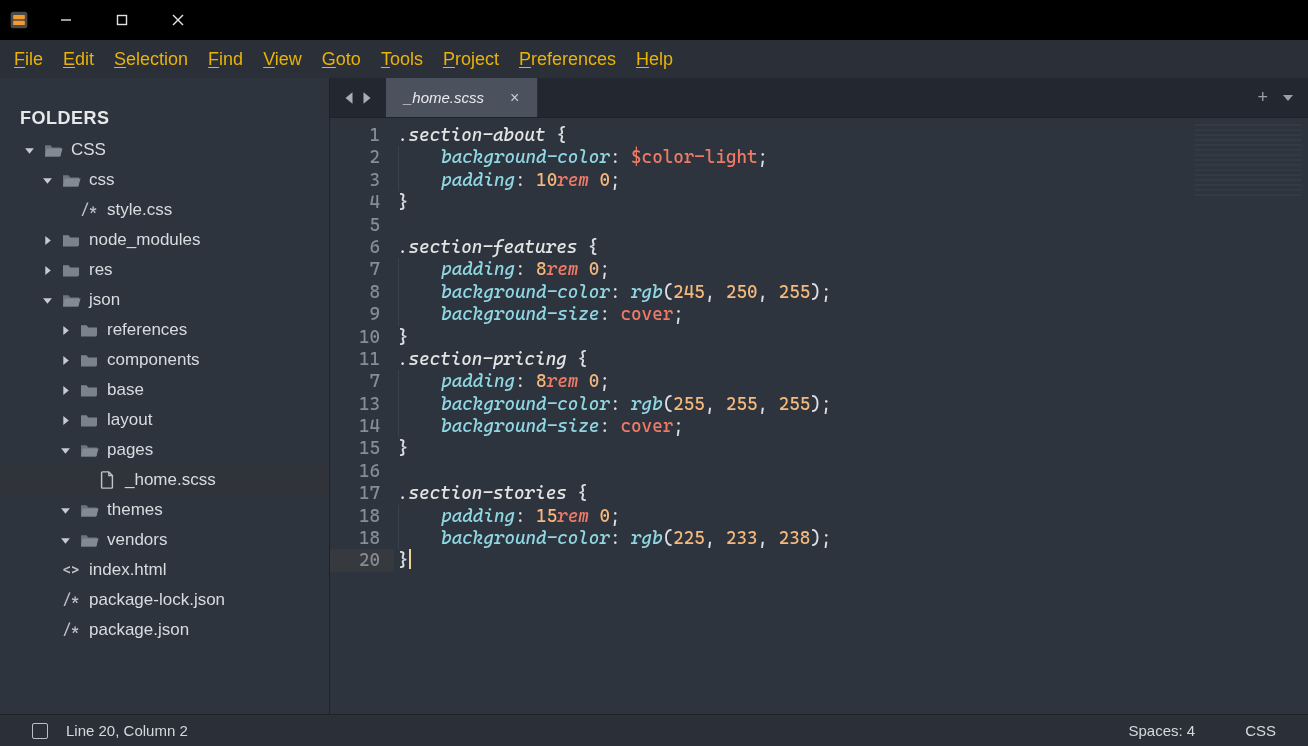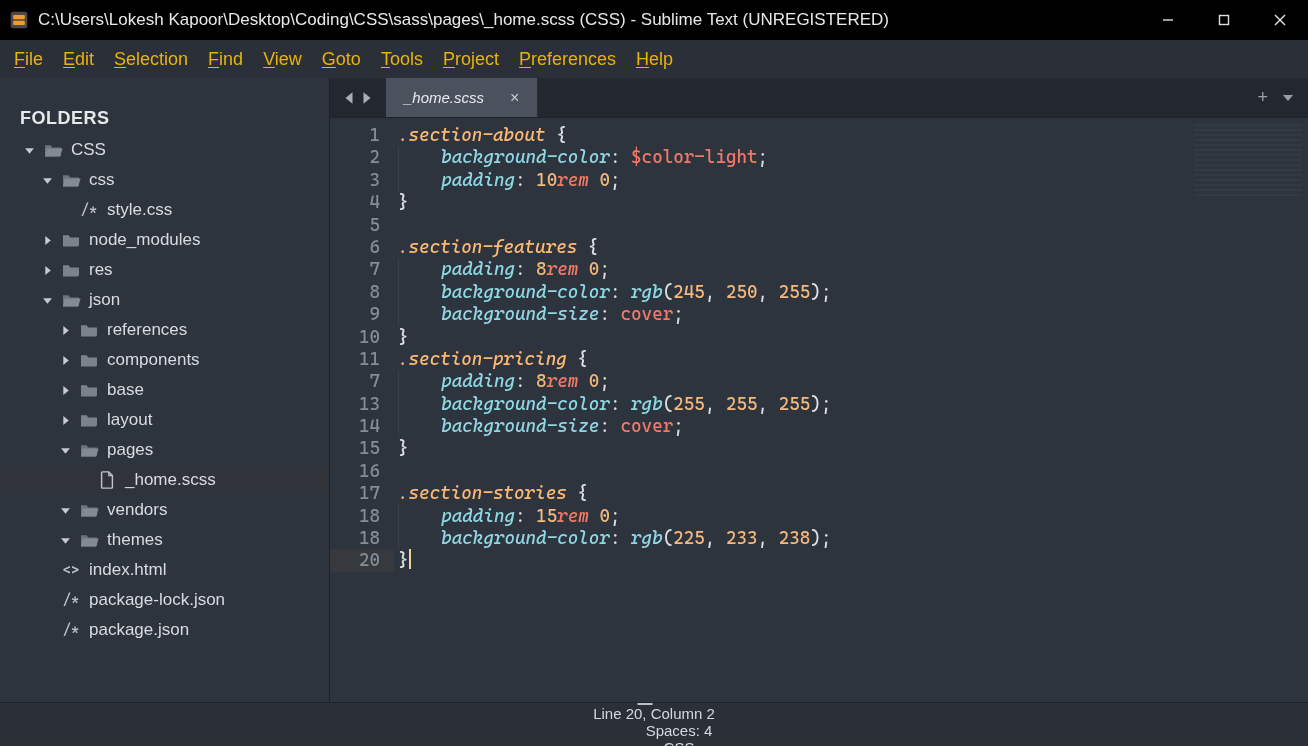--- a/index.html
+++ b/index.html
@@ -165,21 +165,21 @@
 .gutter div.cur { background:#36393e; margin-right:-14px; padding-right:14px; border-radius:2px; }
 .codebody {
   flex:1;
   padding: 6px 6px 0 4px;
   font-style: italic;
 }
 pre { margin:0; font: inherit; }
 .ln { height:22.4px; white-space: pre; }
 .ln .guide { display:inline-block; width:0; border-left:1px solid #3b414b; height:22.4px; vertical-align:top; margin-right:0; }
 .tok-punc   { color:#dcdfe4; font-style:normal; }
-.tok-sel    { color:#fdba74; }
+.tok-sel    { color:#e5e5e5; }
 .tok-prop   { color:#8fd7e3; }
 .tok-var    { color:#ef7a67; font-style:normal;}
 .tok-num    { color:#f5b97d; font-style:normal;}
 .tok-unit   { color:#ef7a67; }
 .tok-func   { color:#8fd7e3; }
 .tok-kw2    { color:#ef7a67; font-style:normal;}
 .cursorbar { display:inline-block; width:2px; height:20px; background:#efd49a; vertical-align:-3px; }
 
 .minimap {
   width: 120px;
@@ -189,46 +189,44 @@
 .minimap .thumb {
   position:absolute; top:6px; right:6px; width:108px; height:72px;
   background:
     repeating-linear-gradient(#3a414c 0 2px, transparent 2px 5px);
   opacity:.45;
   border-radius:2px;
 }
 
 
 .statusbar {
-  height: 44px;
+  height: 32px;
   background:#2a2f38;
   border-top:1px solid #1e2229;
   display:flex;
   align-items:center;
   padding: 0 32px;
   font-size:15px;
   color:#d5d9de;
-  flex-direction:column;
 }
 .statusbar .sbicon { width:16px; height:16px; border:1.5px solid #b9bfc7; border-radius:2px; margin-right:18px; }
 .statusbar .grow { flex:1; }
 .statusbar .seg { margin-left: 50px; }
 </style>
 </head>
 <body>
 
 <div class="titlebar">
   <div class="app-icon">
     <svg viewBox="0 0 24 24">
         <rect x="2" y="2" width="20" height="20" rx="3" fill="#4a4a4a"></rect>
         <rect x="5" y="6" width="14" height="5" rx="1" fill="#f29a2e"></rect>
         <rect x="5" y="13" width="14" height="5" rx="1" fill="#f29a2e"></rect>
       </svg>
   </div>
-  <div class="title-text">C:\Users\Lokesh Kapoor\Desktop\Coding\CSS\sass\pages\_home.scss (CSS) - Sublime Text (UNREGISTERED)</div>
   <div class="wctrl">
       <svg viewBox="0 0 12 12">
         <line x1="1" y1="6" x2="11" y2="6"></line>
       </svg>
     </div>
   <div class="wctrl">
       <svg viewBox="0 0 12 12">
         <rect x="1.5" y="1.5" width="9" height="9"></rect>
       </svg>
     </div>
@@ -450,38 +448,38 @@
                 <svg viewBox="0 0 10 10">
                   <path d="M1 3 L5 8 L9 3 Z"></path>
                 </svg>
               </span>
               <span class="ficon">
                 <svg viewBox="0 0 24 20">
                   <path class="fldr-open" d="M2 4h7l2 3h11v9a2 2 0 0 1-2 2H2z"></path>
                   <path fill="#848a93" d="M4 8h20l-3 10H2z"></path>
                 </svg>
               </span>
-              <span class="flabel">vendors</span>
+              <span class="flabel">themes</span>
             </div>
           </li>
           <li>
             <div class="row">
               <span class="ind d2"></span>
               <span class="twisty">
                 <svg viewBox="0 0 10 10">
                   <path d="M1 3 L5 8 L9 3 Z"></path>
                 </svg>
               </span>
               <span class="ficon">
                 <svg viewBox="0 0 24 20">
                   <path class="fldr-open" d="M2 4h7l2 3h11v9a2 2 0 0 1-2 2H2z"></path>
                   <path fill="#848a93" d="M4 8h20l-3 10H2z"></path>
                 </svg>
               </span>
-              <span class="flabel">themes</span>
+              <span class="flabel">vendors</span>
             </div>
           </li>
           <li>
             <div class="row">
               <span class="ind d1"></span>
               <span class="twisty placeholder"></span>
               <span class="glyph">&lt;&gt;</span>
               <span class="flabel">index.html</span>
             </div>
           </li>

